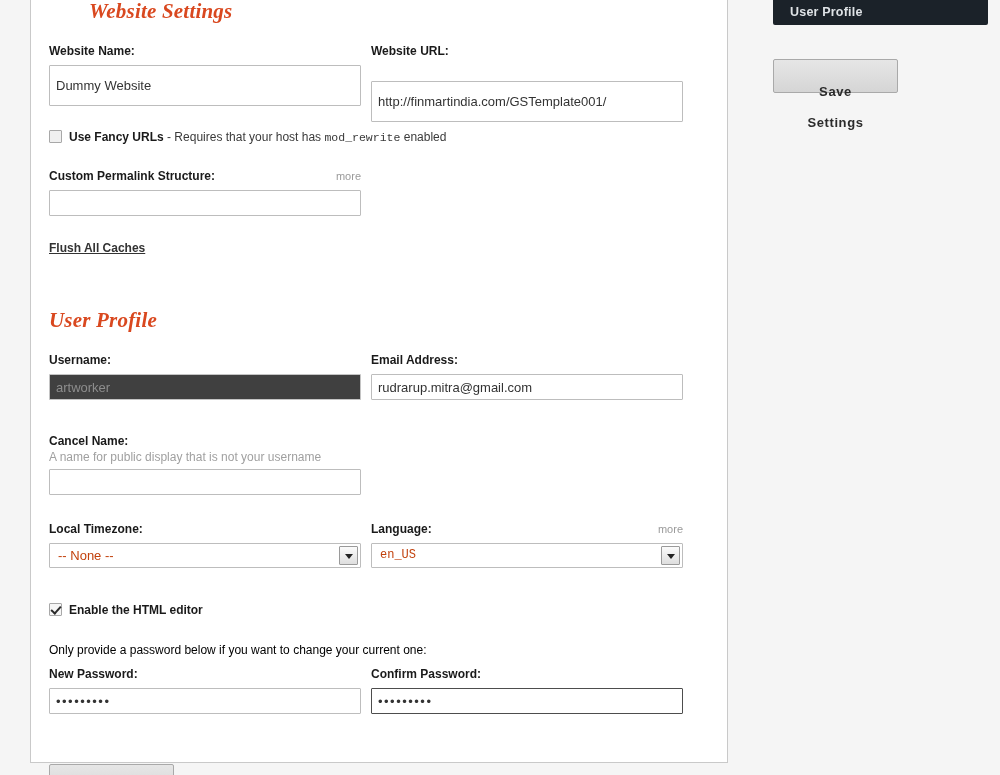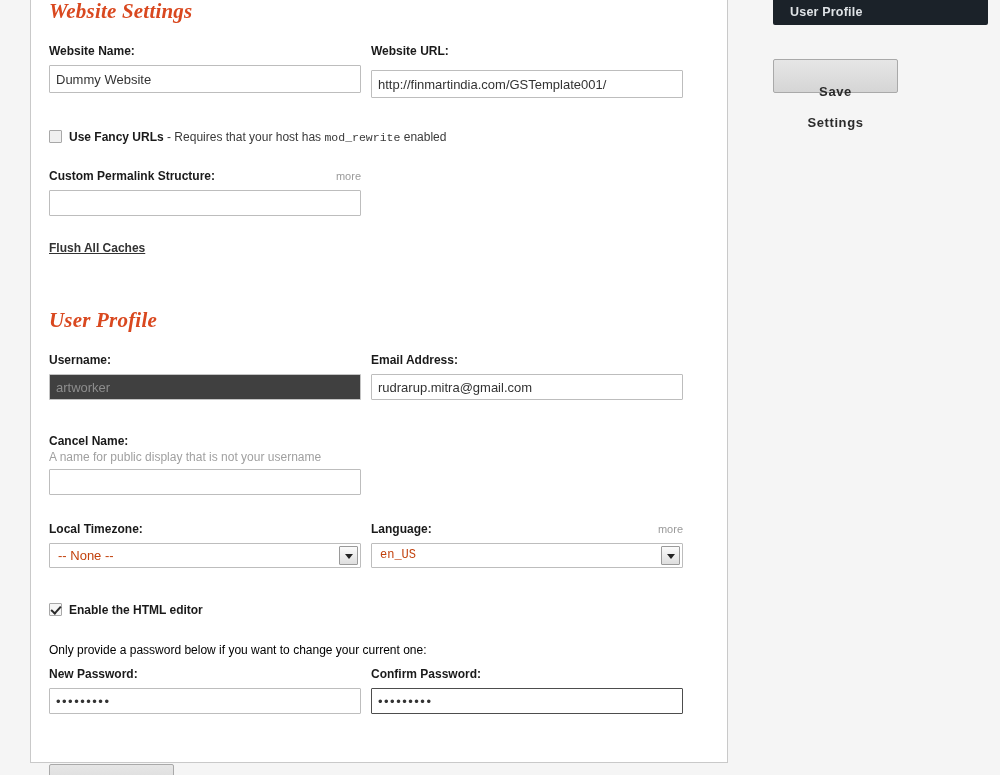--- a/index.html
+++ b/index.html
@@ -80,21 +80,21 @@
   }
   .hint-block {
     font-size: 12px;
     color: #000000;
     line-height: 16px;
   }
 
   input.tf {
     display: block;
     width: 312px;
-    height: 28px;
+    height: 41px;
     padding: 2px 6px;
     font-family: "Liberation Sans", sans-serif;
     font-size: 13px;
     color: #333;
     background: #fff;
     border: 1px solid #bdbdbd;
     border-radius: 1px;
     outline: none;
   }
   input.tf.disabled {
@@ -243,30 +243,30 @@
 </head>
 <body>
 
 <div id="page">
 
   <div class="top-accent"></div>
 
   <div class="content-panel">
     <div class="content-inner">
 
-      <h2 class="section-title" style="margin-bottom:22px;">Website Settings</h2>
+      <h2 class="section-title" style="margin-bottom:22px;margin-left:40px;">Website Settings</h2>
 
       <div class="row" style="height:56px;">
         <div class="col-left">
           <label class="field-label">Website Name:</label>
           <input class="tf" style="margin-top: 6px;" type="text" value="Dummy Website">
         </div>
         <div class="col-right">
           <label class="field-label">Website URL:</label>
-          <input class="tf" style="margin-top: 11px;" type="text" value="http://finmartindia.com/GSTemplate001/">
+          <input class="tf" style="margin-top: 22px;" type="text" value="http://finmartindia.com/GSTemplate001/">
         </div>
       </div>
 
       <div class="cb-line" style="margin-top:29px;">
         <span class="cbox"></span>
         <span class="cb-text"><b>Use Fancy URLs</b><span> - Requires that your host has </span><span class="mono">mod_rewrite</span><span> enabled</span></span>
       </div>
 
       <div style="margin-top:22px; width:312px;">
         <label class="field-label">

